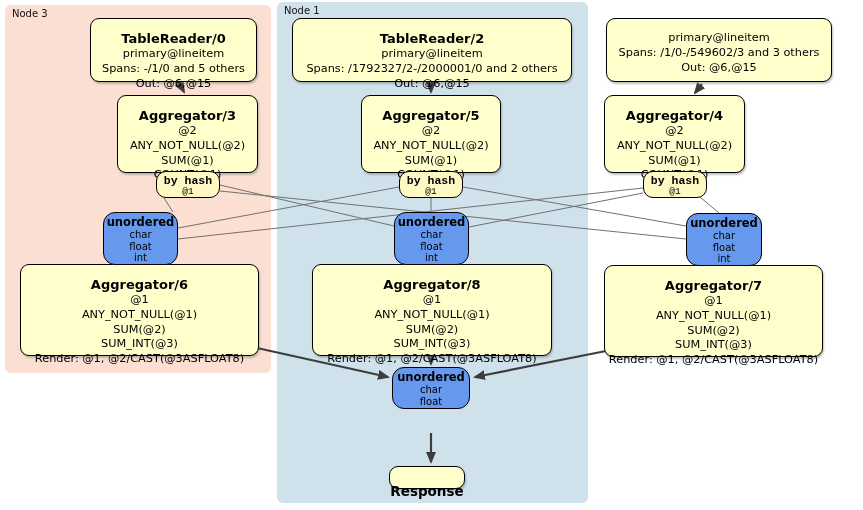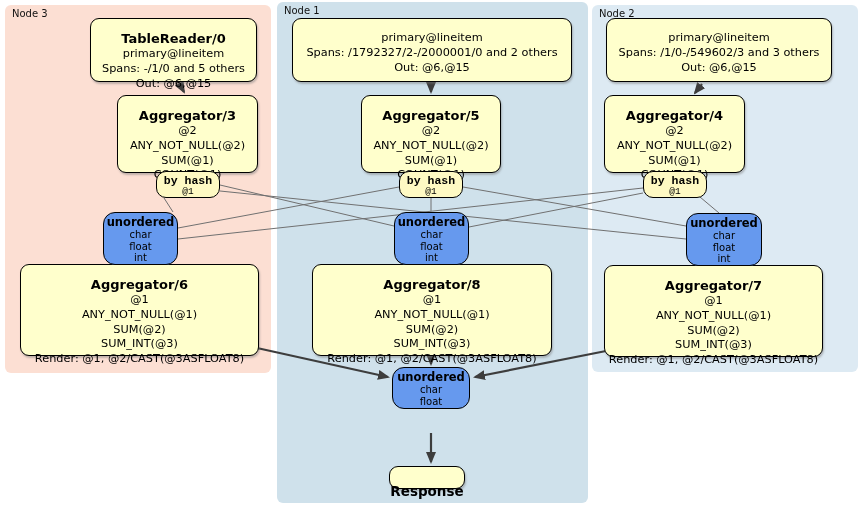--- a/index.html
+++ b/index.html
@@ -103,23 +103,20 @@
 <body>
 
 <div id="canvas">
 
   <div class="region" style="left:5px; top:5px; width:266px; height:368px; background:#fcdfd3;">
     <div class="region-label">Node 3</div>
   </div>
   <div class="region" style="left:277px; top:2px; width:311px; height:501px; background:#cfe1eb;">
     <div class="region-label">Node 1</div>
   </div>
-  <div class="region" style="left:592px; top:5px; width:266px; height:367px; background:#ddeaf3;">
-    <div class="region-label">Node 2</div>
-  </div>
 
   <svg id="edges">
     <defs>
       <marker id="arrow" markerUnits="userSpaceOnUse" markerWidth="12" markerHeight="10" refX="10" refY="5" orient="auto">
         <path d="M0,0 L12,5 L0,10 z" fill="#3d3d3d"></path>
       </marker>
     </defs>
 
     <g stroke="#707070" stroke-width="1" fill="none">
       <line x1="164" y1="198" x2="173" y2="212"></line>
@@ -170,20 +167,21 @@
   <div class="proc" style="left:20px; top:264px; width:239px; height:92px;">
     <div class="proc-title">Aggregator/6</div>
     <div class="proc-line">@1</div>
     <div class="proc-line">ANY_NOT_NULL(@1)</div>
     <div class="proc-line">SUM(@2)</div>
     <div class="proc-line">SUM_INT(@3)</div>
     <div class="proc-line">Render: @1, @2/CAST(@3ASFLOAT8)</div>
   </div>
 
   <div class="proc" style="left:292px; top:18px; width:280px; height:64px;">
+    <div class="proc-title">TableReader/2</div>
     <div class="proc-line">primary@lineitem</div>
     <div class="proc-line">Spans: /1792327/2-/2000001/0 and 2 others</div>
     <div class="proc-line">Out: @6,@15</div>
   </div>
   <div class="proc" style="left:361px; top:95px; width:140px; height:78px;">
     <div class="proc-title">Aggregator/5</div>
     <div class="proc-line">@2</div>
     <div class="proc-line">ANY_NOT_NULL(@2)</div>
     <div class="proc-line">SUM(@1)</div>
     <div class="proc-line">COUNT(@1)</div>

